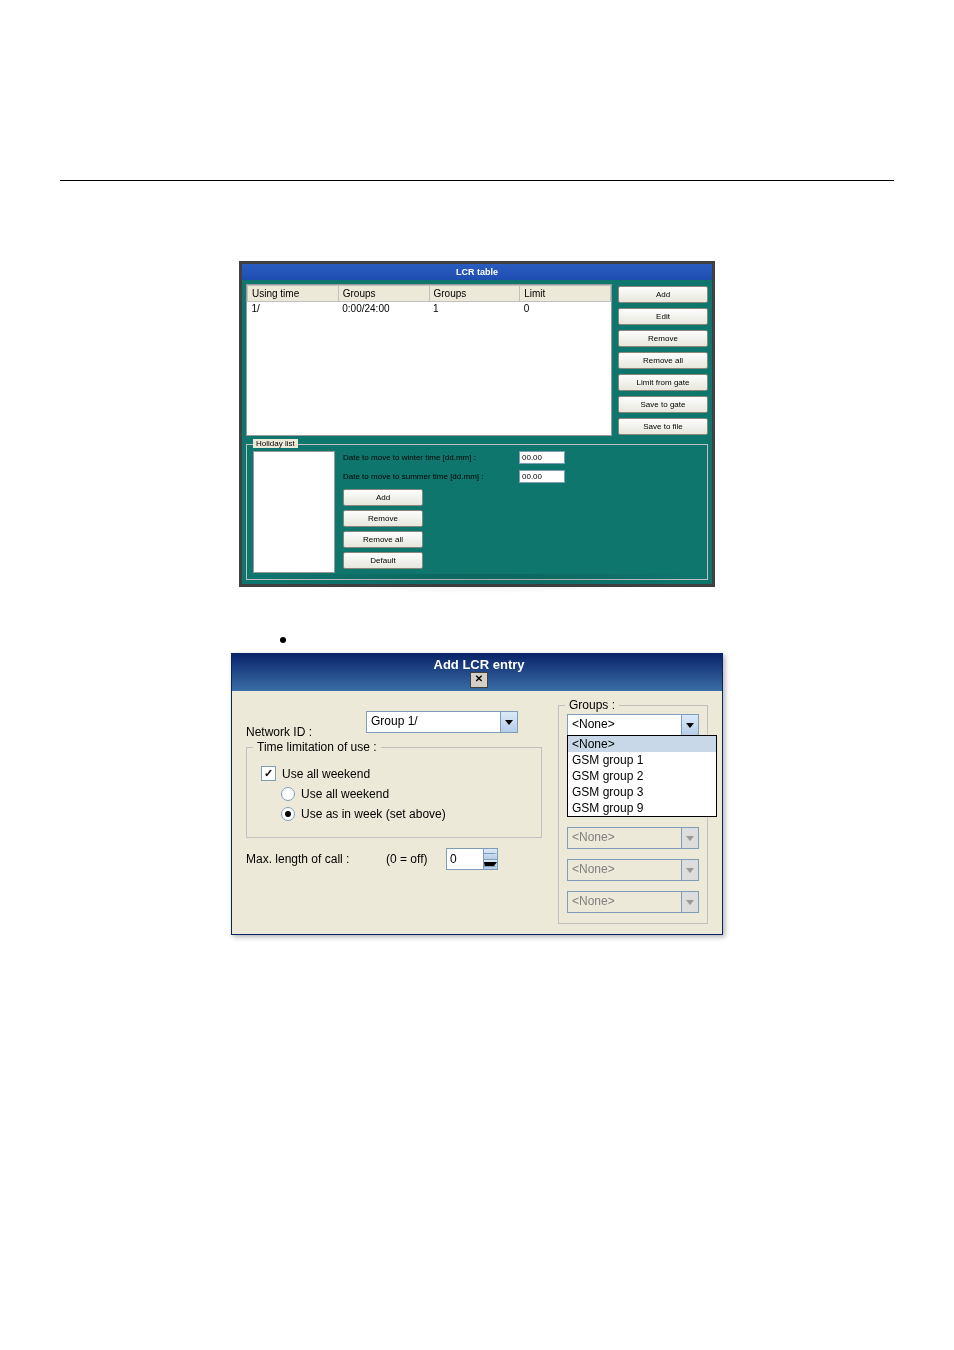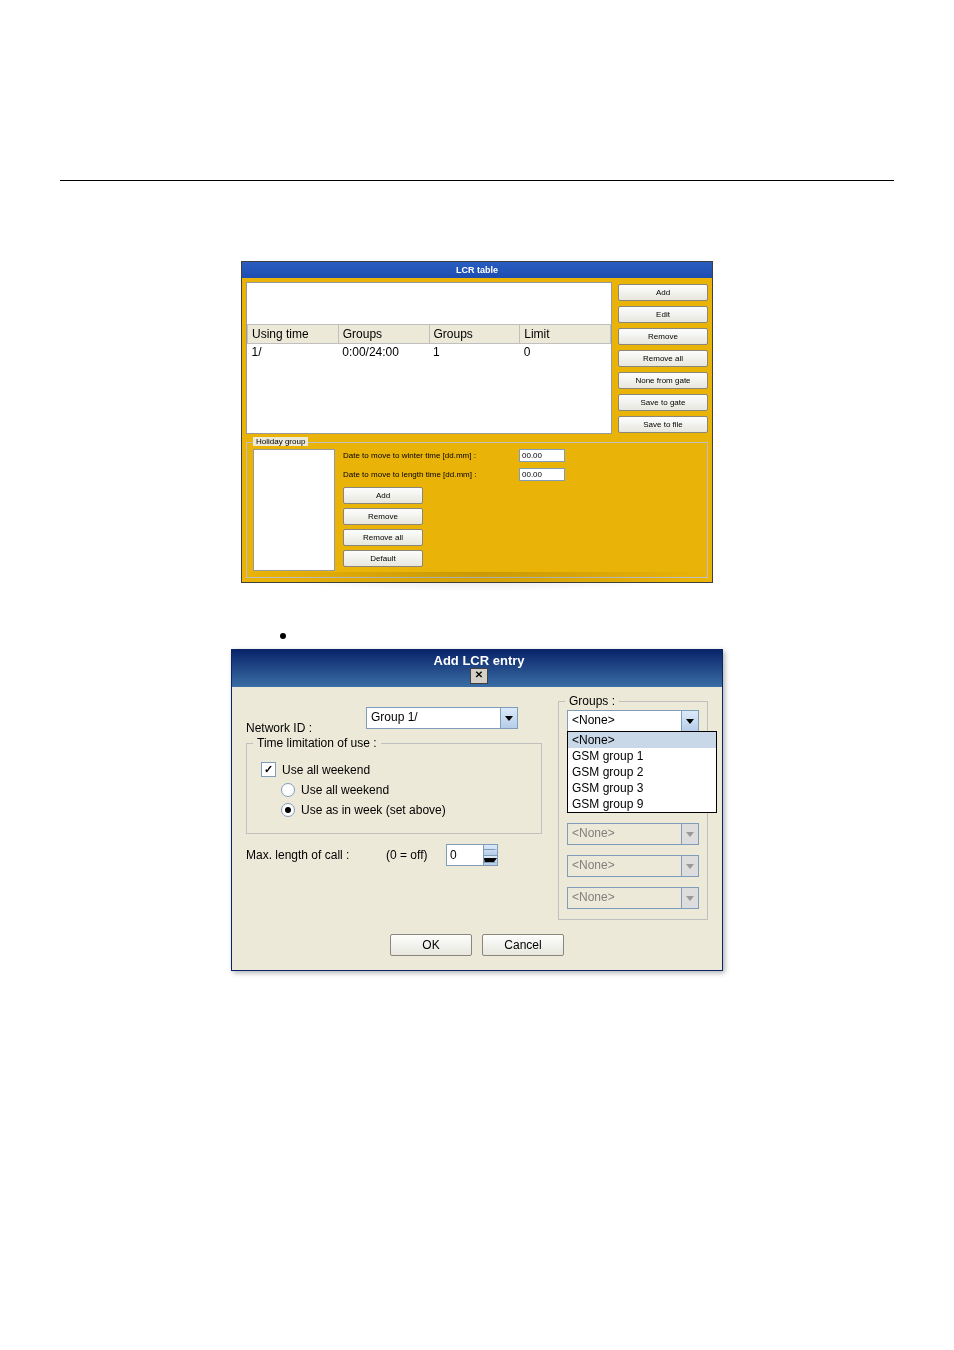--- a/index.html
+++ b/index.html
@@ -15,22 +15,22 @@
   }
   .hr {
     border: none;
     border-top: 1px solid #000;
     margin: 140px 0 80px 0;
   }
   .screenshot1 {
     width: 470px;
     margin: 0 auto 50px auto;
     position: relative;
-    background: #eab308;
-    border: 1px solid #404040;
+    background: #0f766e;
+    border: 3px solid #404040;
   }
   .ss1-titlebar {
     background: linear-gradient(#2a5dc0,#1e4db0);
     color: #fff;
     font-size: 9px;
     font-weight: bold;
     text-align: center;
     padding: 3px 0;
   }
   .ss1-body {
@@ -41,22 +41,21 @@
   .ss1-list {
     flex: 1;
     background: #fff;
     border: 1px solid #999;
     height: 150px;
     overflow: hidden;
   }
   .ss1-list table {
     width: 100%;
     border-collapse: collapse;
-    font-size: 12px;
-    margin-top: 41px;
+    font-size: 10px;
   }
   .ss1-list thead td {
     background: #ece9d8;
     border: 1px solid #c0c0c0;
     padding: 2px 4px;
   }
   .ss1-list tbody td {
     padding: 1px 4px;
   }
   .ss1-btns {
@@ -324,36 +323,36 @@
             <td>0</td>
           </tr>
             </tbody>
         </table>
       </div>
       <div class="ss1-btns">
         <div class="winbtn">Add</div>
         <div class="winbtn">Edit</div>
         <div class="winbtn">Remove</div>
         <div class="winbtn">Remove all</div>
-        <div class="winbtn">None from gate</div>
+        <div class="winbtn">Limit from gate</div>
         <div class="winbtn">Save to gate</div>
         <div class="winbtn">Save to file</div>
       </div>
     </div>
     <div class="ss1-holiday">
-      <div class="ss1-holiday-legend">Holiday group</div>
+      <div class="ss1-holiday-legend">Holiday list</div>
       <div class="ss1-hbody">
         <div class="ss1-hlist"></div>
         <div class="ss1-hright">
           <div class="ss1-hrow">
             <span style="width:170px">Date to move to winter time [dd.mm] :</span>
             <input class="wininput-sm" value="00.00" style="">
           </div>
           <div class="ss1-hrow">
-            <span style="width:170px">Date to move to length time [dd.mm] :</span>
+            <span style="width:170px">Date to move to summer time [dd.mm] :</span>
             <input class="wininput-sm" value="00.00" style="">
           </div>
           <div class="ss1-hbtns">
             <div class="winbtn">Add</div>
             <div class="winbtn">Remove</div>
             <div class="winbtn">Remove all</div>
             <div class="winbtn">Default</div>
           </div>
         </div>
       </div>
@@ -446,18 +445,14 @@
           <div style="height:10px"></div>
           <div class="combo disabled" style="width:130px">
             <div class="combo-text">&lt;None&gt;</div>
             <div class="combo-btn disabled">
                 <div class="tri-down gray"></div>
               </div>
           </div>
         </div>
       </div>
     </div>
-    <div class="dlg-footer">
-      <div class="dlgbtn">OK</div>
-      <div class="dlgbtn">Cancel</div>
-    </div>
   </div>
 </div>
 
 </body></html>

